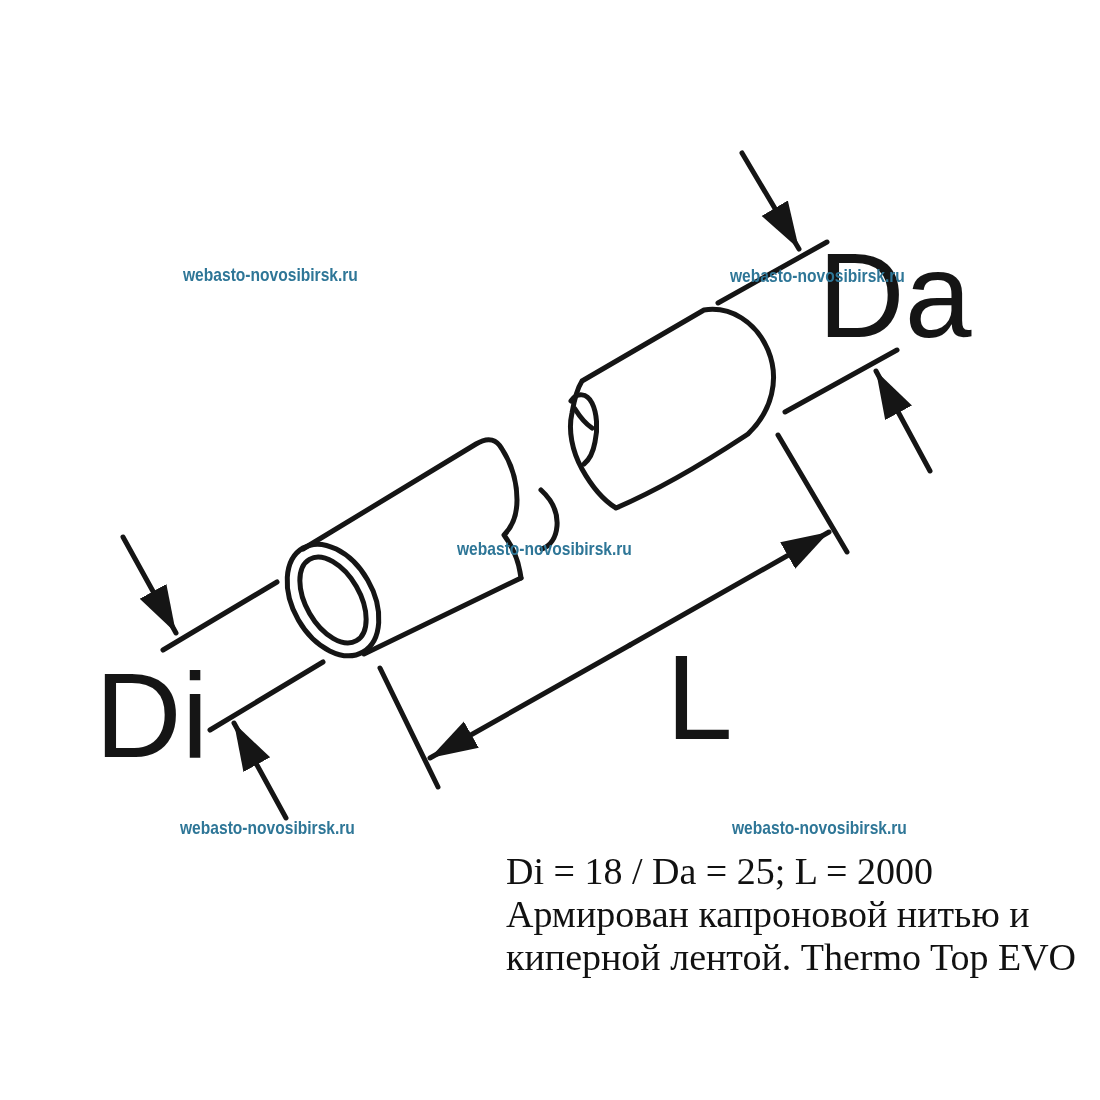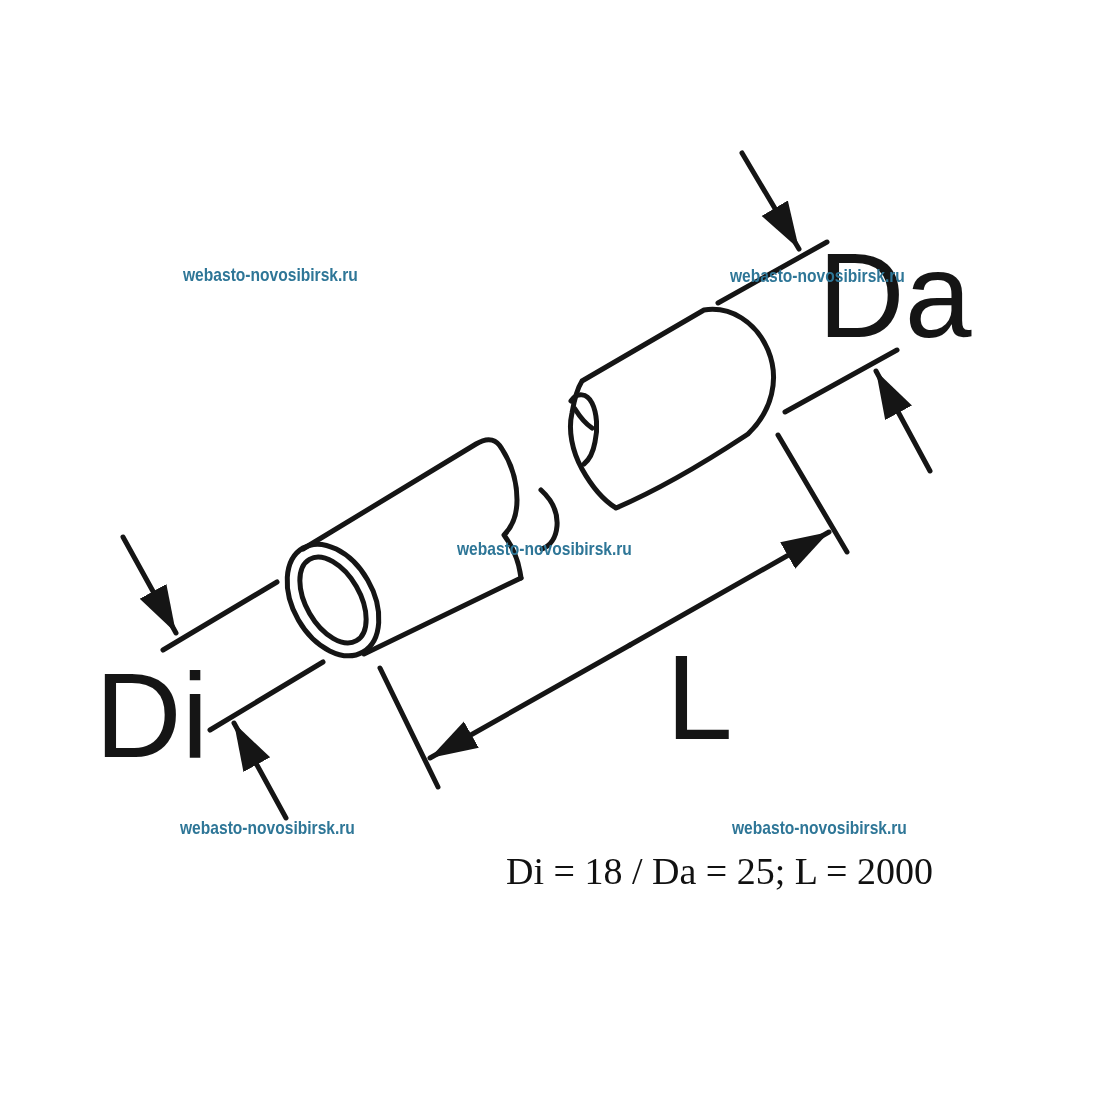--- a/index.html
+++ b/index.html
@@ -111,15 +111,17 @@
   </svg>
 
   <div class="wm" style="left:183px;top:264px">webasto-novosibirsk.ru</div>
   <div class="wm" style="left:730px;top:265px">webasto-novosibirsk.ru</div>
   <div class="wm" style="left:457px;top:538px">webasto-novosibirsk.ru</div>
   <div class="wm" style="left:180px;top:817px">webasto-novosibirsk.ru</div>
   <div class="wm" style="left:732px;top:817px">webasto-novosibirsk.ru</div>
 
   <div id="spec-block">
     <div>Di = 18 / Da = 25; L = 2000</div>
+    <div>Армирован капроновой нитью и</div>
+    <div>киперной лентой. Thermo Top EVO</div>
   </div>
 
 </div>
 
 </body></html>

